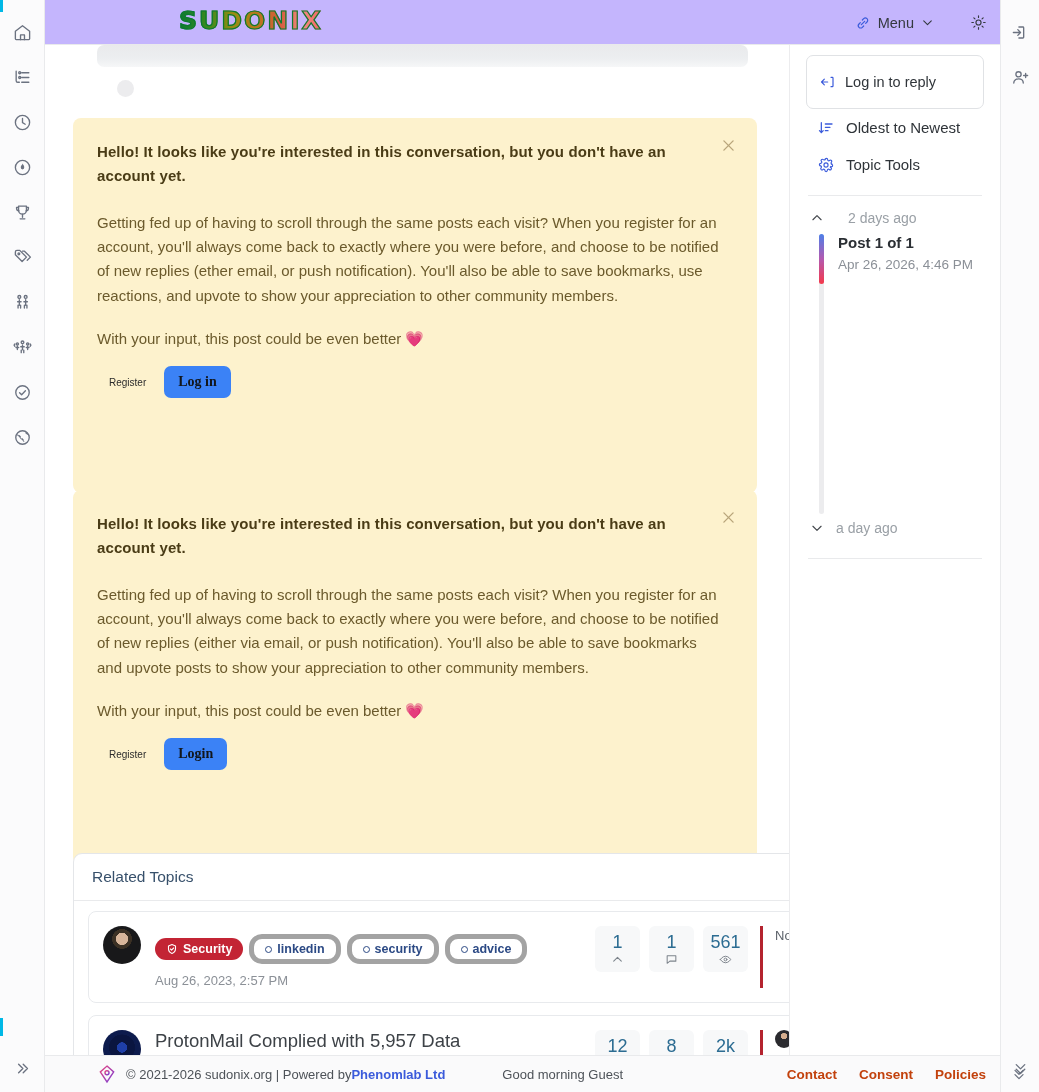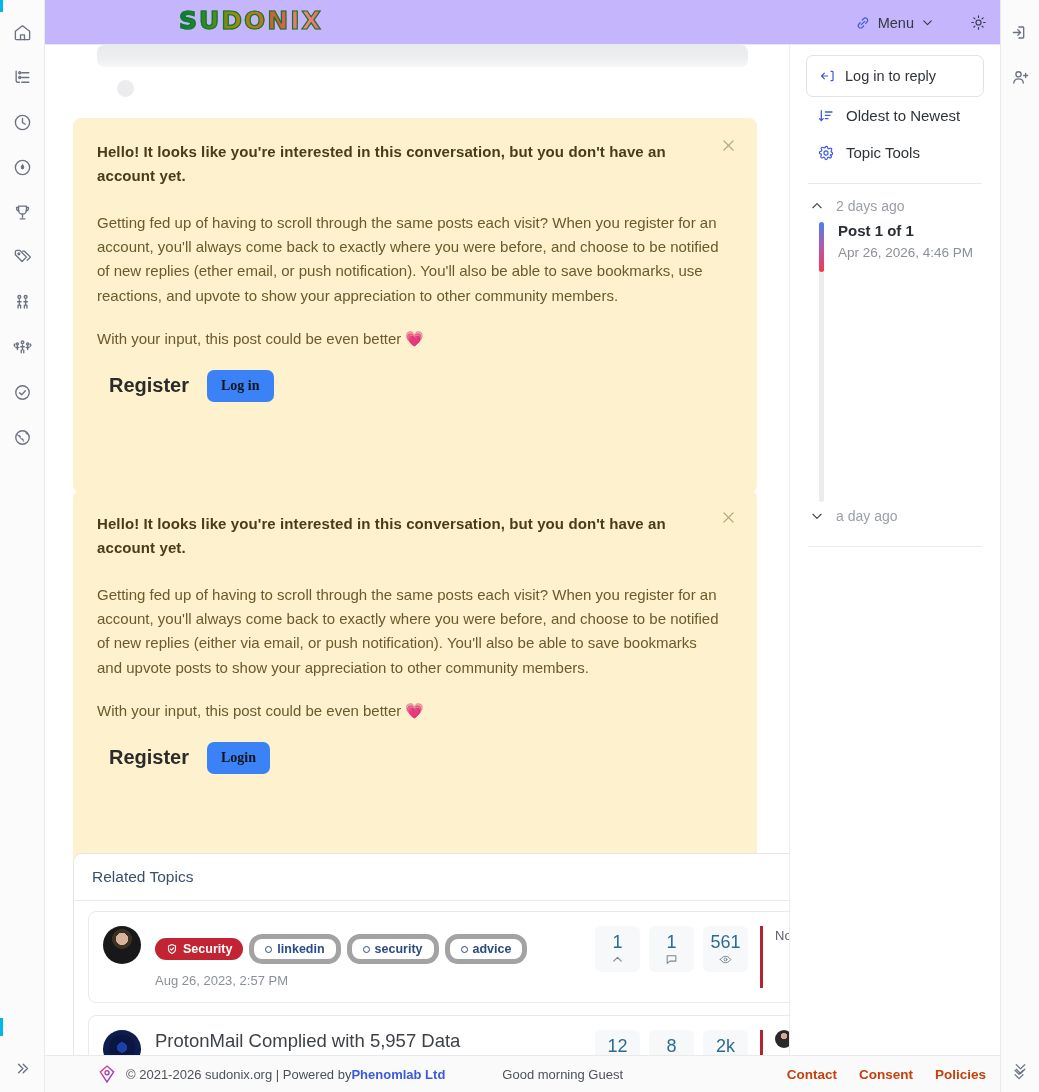--- a/index.html
+++ b/index.html
@@ -97,22 +97,22 @@
     font-size: 15px; font-weight: 700; line-height: 1.63; color: #4a3c16;
     width: 600px; letter-spacing: 0.1px;
   }
   .alert-body {
     margin-top: 22px; font-size: 15px; line-height: 1.62; color: #6b5a2c;
     width: 625px;
   }
   .alert-foot { margin-top: 22px; font-size: 15px; color: #6b5a2c; }
   .alert-actions { margin-top: 18px; display: flex; align-items: center; gap: 6px; }
   .btn-register {
-    background: transparent; border: none; color: #2b2b2b; font-weight: 700;
-    font-size: 20px; padding: 8px 12px; cursor: pointer; border-radius: 6px;
+    background: transparent; border: none; color: #2b2b2b; font-weight: 400;
+    font-size: 10px; padding: 8px 12px; cursor: pointer; border-radius: 6px;
     font-family: "Liberation Sans", sans-serif;
   }
   .btn-login {
     background: #3b82f6; border: none; color: #11161b; font-weight: 700;
     font-size: 14px; padding: 8px 14px; cursor: pointer; border-radius: 7px;
     font-family: Liberation Serif, serif;
   }
   .alert-close {
     position: absolute; right: 16px; top: 14px; width: 26px; height: 26px;
     display: flex; align-items: center; justify-content: center;
@@ -171,31 +171,31 @@
     background: radial-gradient(circle at 50% 34%, #d5ad8e 0 20%, #2a2a2e 21% 100%); }
 
   
   .right-panel {
     position: absolute; right: 39px; top: 45px; width: 211px; bottom: 37px;
     background: #ffffff; border-left: 1px solid #ececee; z-index: 20;
     padding: 0 16px;
   }
   .panel-btn {
     margin-top: 10px; border: 1px solid #e0e2e5; border-radius: 7px;
-    display: flex; align-items: flex-end; gap: 10px; padding: 12px 12px;
+    display: flex; align-items: flex-end; gap: 10px; padding: 18px 12px;
     font-size: 14.5px; color: #2f3439; cursor: pointer; background: #fff;
   }
   .panel-item {
     display: flex; align-items: center; gap: 12px; padding: 10px 12px;
     font-size: 15px; color: #2f3439; cursor: pointer;
   }
   .panel-ico { color: #3b5bdb; display: flex; }
   .panel-sep { height: 1px; background: #e9eaec; margin: 12px 2px 6px 2px; }
 
-  .tl-head { display:flex; align-items:center; gap:12px; padding: 8px 4px; color:#9aa0a6; font-size:14px; cursor:pointer; }
+  .tl-head { display:flex; align-items:center; gap:24px; padding: 8px 4px; color:#9aa0a6; font-size:14px; cursor:pointer; }
   .tl-chev { color:#44484d; display:flex; }
   .tl-body { position: relative; padding-left: 32px; }
   .tl-line { position:absolute; left: 13px; top: 0; width: 5px; height: 280px; background:#ececee; border-radius:3px; }
   .tl-marker { position:absolute; left: 13px; top: 0; width: 5px; height: 50px; border-radius:3px;
                background: linear-gradient(180deg,#4d7fe8 0%, #b35ab0 50%, #f5384a 100%); }
   .tl-title { font-size: 15px; font-weight: 700; color: #2b2f34; }
   .tl-date { margin-top: 6px; font-size: 13.5px; color: #8b9097; }
   .tl-foot { display:flex; align-items:center; gap:12px; padding: 8px 4px; color:#9aa0a6; font-size:14px; cursor:pointer; }
   .panel-sep2 { height: 1px; background: #e9eaec; margin: 14px 2px 0 2px; }
 

